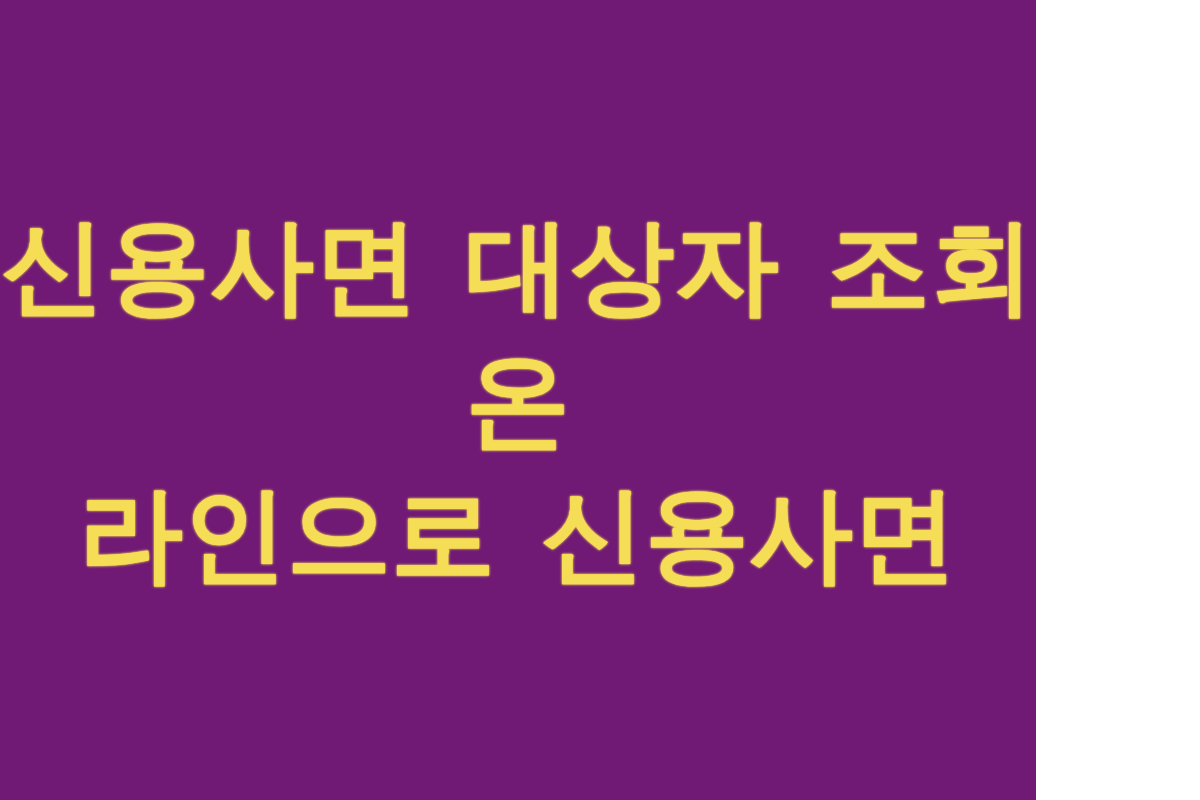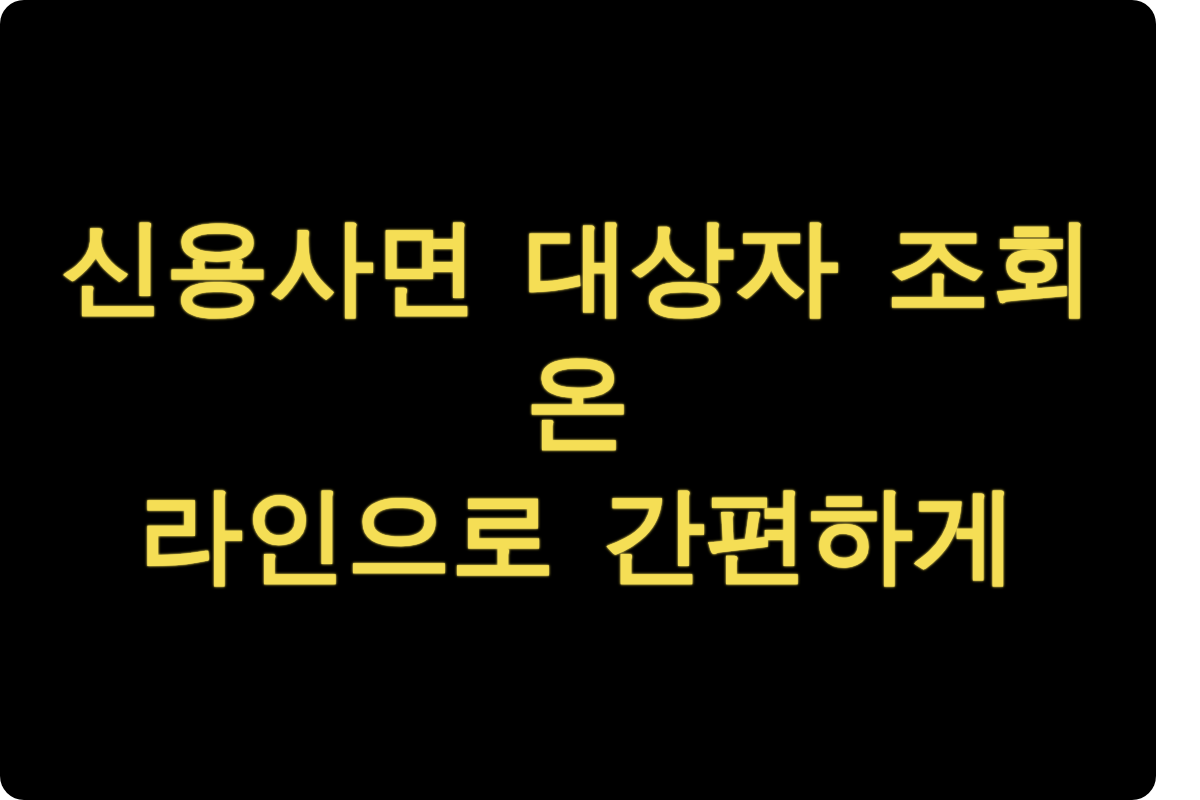--- a/index.html
+++ b/index.html
@@ -53,20 +53,20 @@
   }
 
   
   .headline .line-2 {
     letter-spacing: 0px;
   }
 </style>
 </head>
 <body style="width: 1200px; height: 800px;">
 
-<div id="title-card" style="background: #000000; width: 1156px; height: 800px; border-radius: 24px;">
+<div id="title-card" style="background: #701a75; width: 1036px; height: 800px;">
 
   <h1 class="headline" style="color: rgb(245, 222, 85); text-shadow: rgb(245, 222, 85) 0px 0px 1.5px, rgb(245, 222, 85) 0px 0px 3px; font-size: 104px; text-align: center;">
     <span class="line line-1">신용사면 대상자 조회 온</span>
-    <span class="line line-2">라인으로 간편하게</span>
+    <span class="line line-2">라인으로 신용사면</span>
   </h1>
 
 </div>
 
 </body></html>

